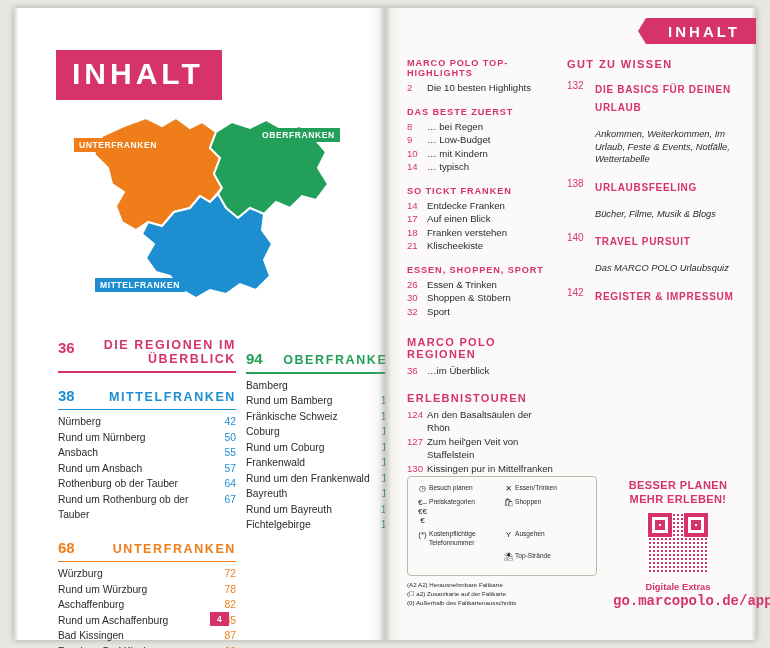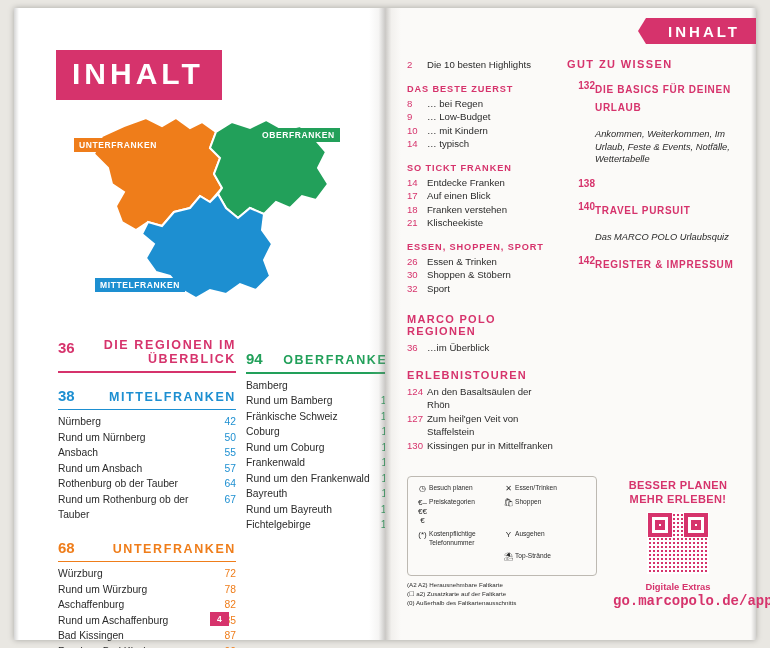--- a/index.html
+++ b/index.html
@@ -147,22 +147,22 @@
   }
   .r-entry .pg { color: #d6336c; width: 20px; flex: 0 0 20px; }
   .r-grp { margin-bottom: 12px; }
 
   .g-title {
     color: #d6336c; font-weight: bold; font-size: 11px;
     letter-spacing: 1.4px; margin-bottom: 9px;
   }
   .g-item { display: flex; margin-bottom: 11px; }
   .g-item .pg {
-    color: #d6336c; font-weight: bold; font-size: 10px;
-    width: 28px; flex: 0 0 28px; padding-top: 1px; text-align: right;
+    color: #d6336c; font-weight: normal; font-size: 10px;
+    width: 28px; flex: 0 0 28px; padding-top: 1px;
   }
   .g-item .body { flex: 1; }
   .g-item .bt {
     color: #d6336c; font-weight: bold; font-size: 10px;
     letter-spacing: 0.7px; line-height: 13px;
   }
   .g-item .sub {
     font-style: italic; font-size: 9.3px; color: #2b2b2b;
     line-height: 12.6px; margin-top: 13px;
   }
@@ -391,20 +391,21 @@
       <div class="edge-right"></div>
 
       <div class="inhalt-banner">
         <span class="notch"></span>
         <span>INHALT</span>
       </div>
 
       <div class="r-col1">
 
         <div class="r-grp">
+          <div class="r-grp-title">MARCO POLO TOP-HIGHLIGHTS</div>
           <div class="r-entry">
             <span class="pg">2</span>
             <span class="nm">Die 10 besten Highlights</span>
           </div>
         </div>
 
         <div class="r-grp">
           <div class="r-grp-title">DAS BESTE ZUERST</div>
           <div class="r-entry">
             <span class="pg">8</span>
@@ -491,20 +492,24 @@
         <div class="g-item">
           <span class="pg">132</span>
           <span class="body">
             <span class="bt">DIE BASICS FÜR DEINEN URLAUB</span>
             <span class="sub" style="display:block">Ankommen, Weiterkommen, Im Urlaub, Feste &amp; Events, Notfälle, Wettertabelle</span>
           </span>
         </div>
 
         <div class="g-item">
           <span class="pg">138</span>
+          <span class="body">
+            <span class="bt">URLAUBSFEELING</span>
+            <span class="sub" style="display:block">Bücher, Filme, Musik &amp; Blogs</span>
+          </span>
         </div>
 
         <div class="g-item">
           <span class="pg">140</span>
           <span class="body">
             <span class="bt">TRAVEL PURSUIT</span>
             <span class="sub" style="display:block">Das MARCO POLO Urlaubsquiz</span>
           </span>
         </div>
 

